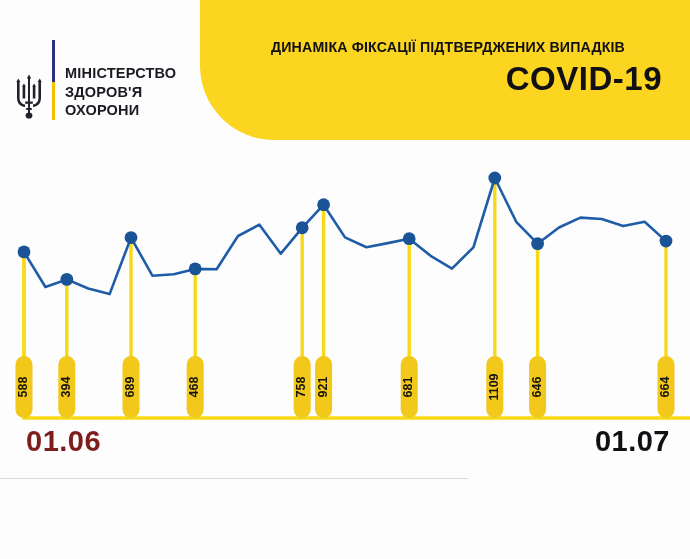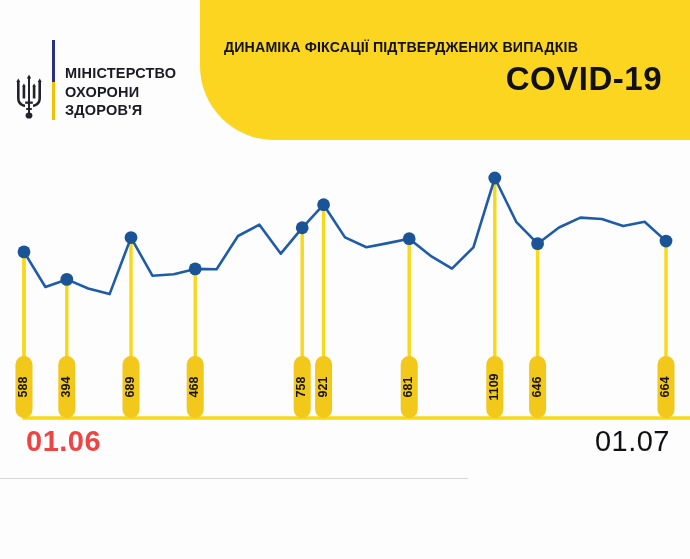--- a/index.html
+++ b/index.html
@@ -12,20 +12,21 @@
   #page{position:relative;width:690px;height:559px;background:#fdfdfd;}
 
   
   .header-panel{
     position:absolute;top:0;left:200px;width:490px;height:140px;
     background:#FBD520;
     border-bottom-left-radius:74px;
   }
   .header-title{
     position:absolute;top:40px;left:24px;width:448px;
+    text-align:center;
     font-size:14.2px;font-weight:bold;letter-spacing:.15px;
     color:#111014;line-height:1.1;
     white-space:nowrap;
   }
   .header-covid{
     position:absolute;top:62px;left:24px;width:452px;
     text-align:right;
     font-size:33px;font-weight:bold;letter-spacing:.5px;
     color:#111014;line-height:1;
     padding-right:14px;box-sizing:border-box;
@@ -47,22 +48,22 @@
   .chart-area{position:absolute;top:150px;left:0;width:690px;height:290px;}
   .chart-svg{display:block;}
 
   .vlabel{
     font-family:"Liberation Sans", sans-serif;
     font-size:12.5px;font-weight:bold;fill:#15140f;
   }
 
   
   .date-row{position:absolute;top:425px;left:0;width:690px;height:42px;}
-  .date-left{position:absolute;left:26px;top:0;font-size:29px;font-weight:bold;color:#ef4444;letter-spacing:.5px;}
-  .date-right{position:absolute;right:20px;top:0;font-size:29px;font-weight:normal;color:#111014;letter-spacing:.5px;}
+  .date-left{position:absolute;left:26px;top:0;font-size:29px;font-weight:bold;color:#7f1d1d;letter-spacing:.5px;}
+  .date-right{position:absolute;right:20px;top:0;font-size:29px;font-weight:bold;color:#111014;letter-spacing:.5px;}
 
   
   .footer-rule{position:absolute;left:0;top:478px;width:468px;height:1px;background:#d8d8d8;}
   .footer{position:absolute;left:0;top:479px;width:690px;height:80px;background:#fdfdfd;}
 </style>
 </head>
 <body>
 
 <div id="page">
 
@@ -85,22 +86,22 @@
         <path d="M15 0.5 L17.2 4.6 L12.8 4.6 Z"></path>
         <path d="M4.3 4.4 L6.3 8 L2.3 8 Z"></path>
         <path d="M25.7 4.4 L27.7 8 L23.7 8 Z"></path>
         <path d="M9.9 9.4 L11.7 12.6 L8.1 12.6 Z"></path>
         <path d="M20.1 9.4 L21.9 12.6 L18.3 12.6 Z"></path>
       </g>
     </svg>
     <div class="logo-divider"></div>
     <div class="ministry-text">
       <div>МІНІСТЕРСТВО</div>
+      <div>ЗДОРОВ'Я</div>
       <div>ОХОРОНИ</div>
-      <div>ЗДОРОВ'Я</div>
     </div>
   </div>
 
   <div class="chart-area">
     <svg class="chart-svg" id="chart-svg" width="690" height="290" viewBox="0 0 690 290">
       <g id="stems-group">
           <line x1="24" y1="101.87451258419" x2="24" y2="268" stroke="#F7D917" stroke-width="3.4"></line>
           <line x1="66.8" y1="129.38248847926266" x2="66.8" y2="268" stroke="#F7D917" stroke-width="3.4"></line>
           <line x1="131" y1="87.55334987593052" x2="131" y2="268" stroke="#F7D917" stroke-width="3.4"></line>
           <line x1="195.2" y1="118.88975540588443" x2="195.2" y2="268" stroke="#F7D917" stroke-width="3.4"></line>

